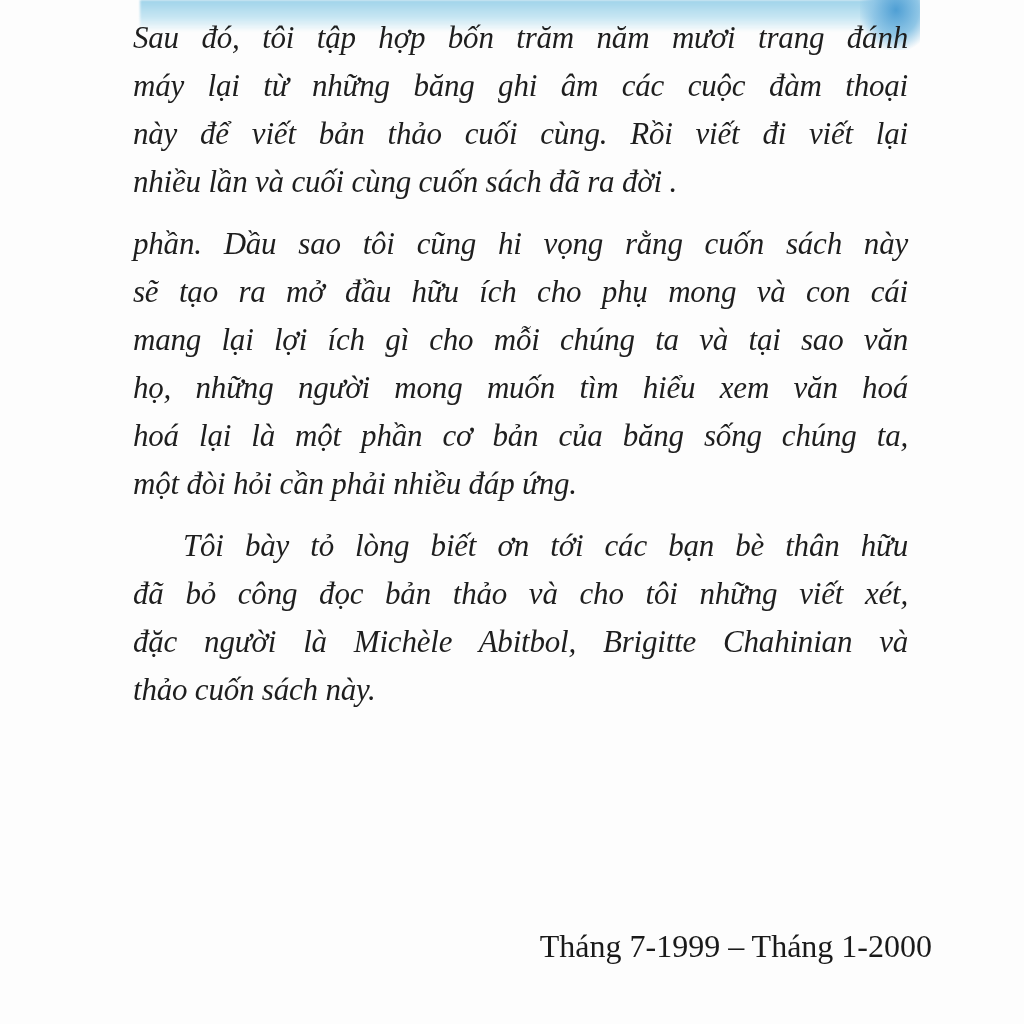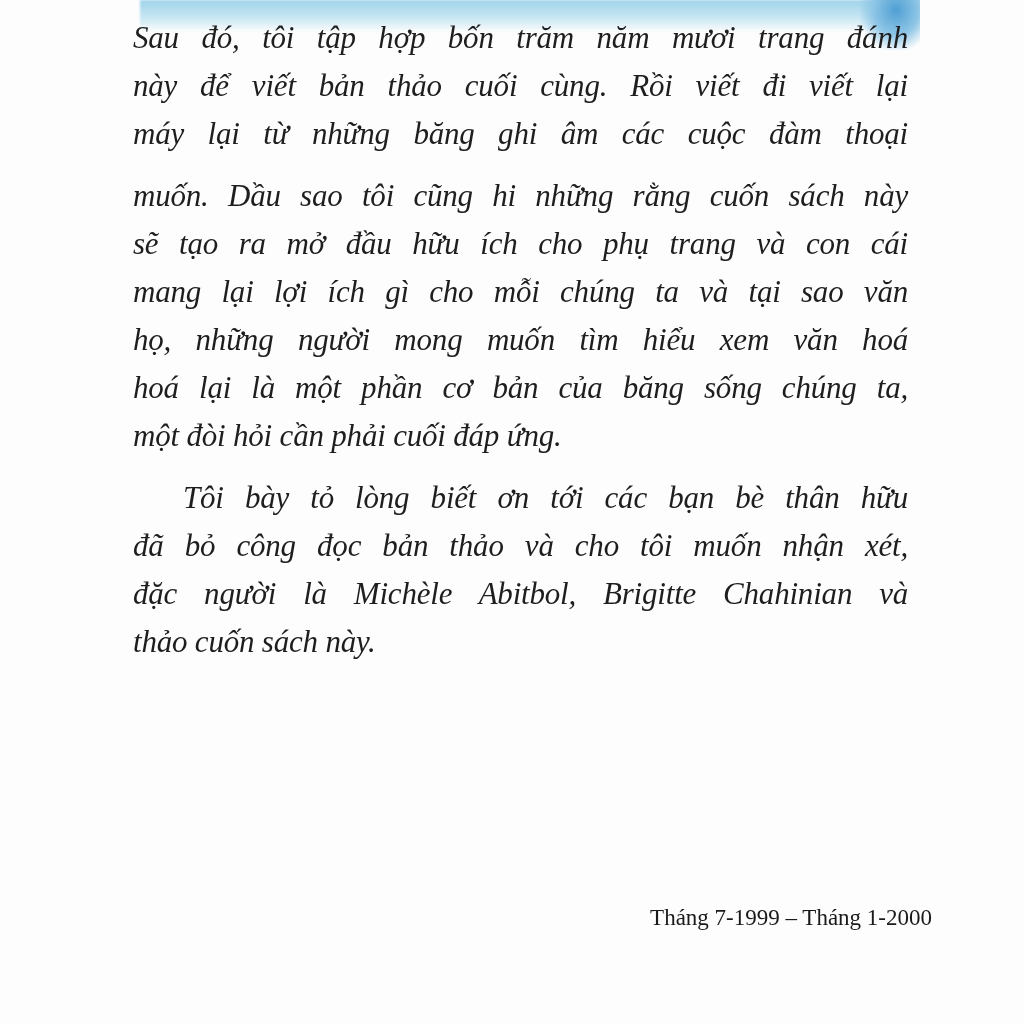--- a/index.html
+++ b/index.html
@@ -59,56 +59,57 @@
     .line.indent {
       padding-left: 50px;
     }
     .para-gap {
       display: block;
       height: 14px;
     }
     .signature {
       position: absolute;
       right: 132px;
-      top: 905px;
+      top: 928px;
       font-family: "Liberation Serif", serif;
       font-style: normal;
-      font-size: 23px;
+      font-size: 32px;
       color: #1a1a1a;
       white-space: nowrap;
     }
   </style>
 </head>
 <body>
 
 <div class="page">
   <div class="top-banner"></div>
   <div class="top-banner-right"></div>
 
   <div class="text-block">
 
     <div>
       <span class="line just">Sau đó, tôi tập hợp bốn trăm năm mươi trang đánh</span>
+      <span class="line just">máy lại từ những băng ghi âm các cuộc đàm thoại</span>
       <span class="line just">này để viết bản thảo cuối cùng. Rồi viết đi viết lại</span>
-      <span class="line just">máy lại từ những băng ghi âm các cuộc đàm thoại</span>
+      <span class="line">nhiều lần và cuối cùng cuốn sách đã ra đời .</span>
     </div>
     <span class="para-gap"></span>
 
     <div>
-      <span class="line just">muốn. Dầu sao tôi cũng hi những rằng cuốn sách này</span>
-      <span class="line just">sẽ tạo ra mở đầu hữu ích cho phụ trang và con cái</span>
+      <span class="line just">phần. Dầu sao tôi cũng hi vọng rằng cuốn sách này</span>
+      <span class="line just">sẽ tạo ra mở đầu hữu ích cho phụ mong và con cái</span>
       <span class="line just">mang lại lợi ích gì cho mỗi chúng ta và tại sao văn</span>
       <span class="line just">họ, những người mong muốn tìm hiểu xem văn hoá</span>
       <span class="line just">hoá lại là một phần cơ bản của băng sống chúng ta,</span>
-      <span class="line">một đòi hỏi cần phải cuối đáp ứng.</span>
+      <span class="line">một đòi hỏi cần phải nhiều đáp ứng.</span>
     </div>
     <span class="para-gap"></span>
 
     <div>
       <span class="line just indent">Tôi bày tỏ lòng biết ơn tới các bạn bè thân hữu</span>
-      <span class="line just">đã bỏ công đọc bản thảo và cho tôi muốn nhận xét,</span>
+      <span class="line just">đã bỏ công đọc bản thảo và cho tôi những viết xét,</span>
       <span class="line just">đặc người là Michèle Abitbol, Brigitte Chahinian và</span>
       <span class="line">thảo cuốn sách này.</span>
     </div>
   </div>
 
   <div class="signature">Tháng 7-1999 – Tháng 1-2000</div>
 </div>
 
 </body></html>

